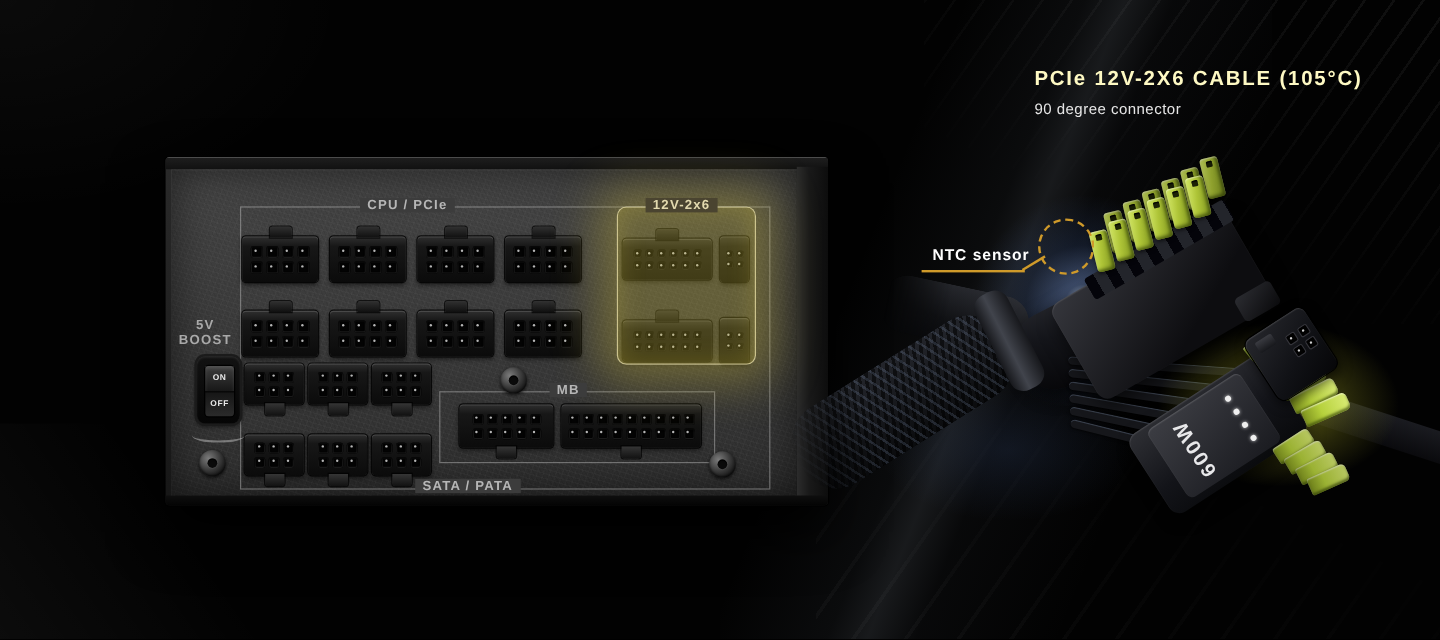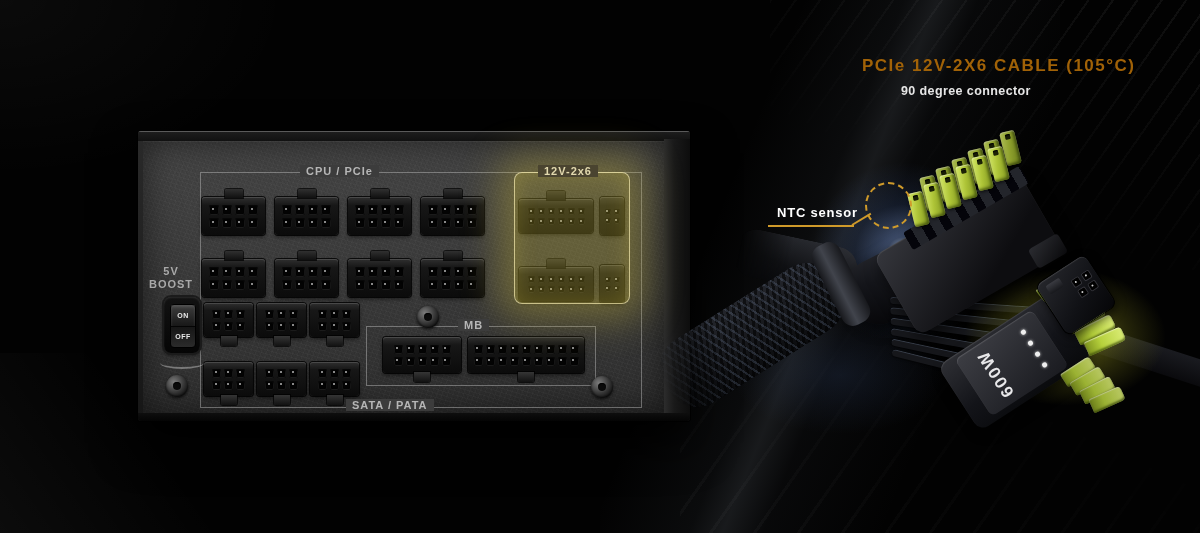--- a/index.html
+++ b/index.html
@@ -83,24 +83,24 @@
     background:linear-gradient(180deg,#3e3e3e,#161616 52%,#2b2b2b);
     display:flex;flex-direction:column;}
   .rocker span{flex:1;display:flex;align-items:center;justify-content:center;
     font-size:7px;font-weight:bold;color:#e9e9e9;letter-spacing:0.5px;}
   .rocker span:first-child{border-bottom:1px solid rgba(0,0,0,0.8);
     box-shadow:inset 0 2px 3px rgba(255,255,255,0.12);}
   .switch-arc{position:absolute;left:22px;top:226px;width:44px;height:10px;z-index:4;
     border-bottom:2px solid rgba(255,255,255,0.35);border-radius:0 0 50% 50%;}
 
   
-  .headline{position:absolute;left:862px;top:56px;z-index:10;color:#a16207;
+  .headline{position:absolute;left:862px;top:56px;z-index:10;color:#fef9c3;
     font-size:17px;font-weight:bold;letter-spacing:1.5px;white-space:nowrap;}
-  .subline{position:absolute;left:901px;top:84px;z-index:10;color:#e6e6e6;
-    font-size:12.5px;font-weight:bold;letter-spacing:0.4px;text-align:center;}
+  .subline{position:absolute;left:862px;top:84px;z-index:10;color:#e6e6e6;
+    font-size:12.5px;font-weight:normal;letter-spacing:0.4px;text-align:center;}
 
   .blue-glow{position:absolute;left:808px;top:148px;width:190px;height:190px;z-index:2;
     background:radial-gradient(circle at 50% 55%, rgba(215,232,255,0.9) 0%, rgba(145,182,255,0.4) 11%,
       rgba(80,120,200,0.16) 34%, transparent 64%);}
   .blue-sheen{position:absolute;left:700px;top:290px;width:280px;height:170px;z-index:3;
     background:radial-gradient(55% 50% at 50% 50%, rgba(95,135,215,0.12), transparent 70%);}
 
   .cable-arm{position:absolute;left:733px;top:238px;width:125px;height:48px;z-index:4;border-radius:22px;
     background:linear-gradient(190deg,#2e3036,#101114 60%,#06070a);transform:rotate(12deg);
     -webkit-mask-image:linear-gradient(90deg,transparent 4%,#000 45%);

